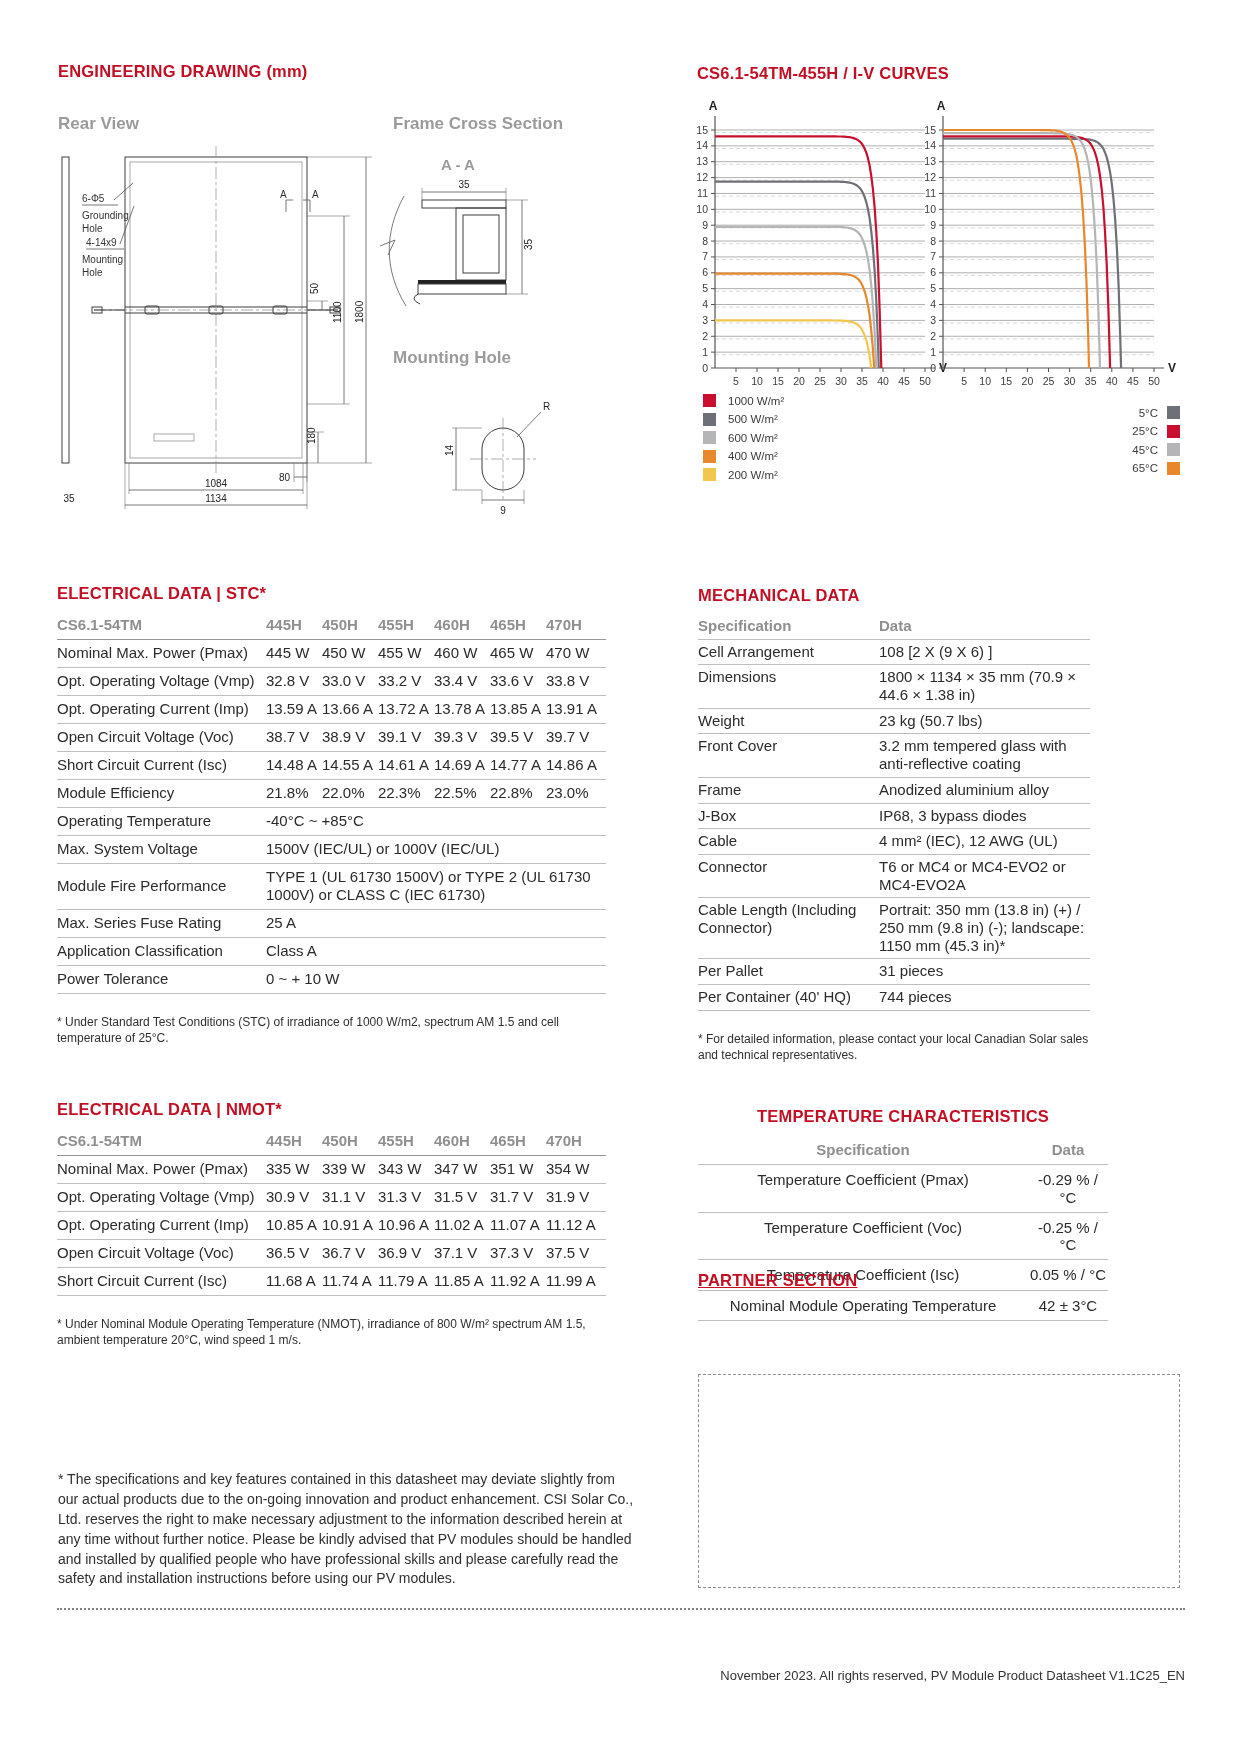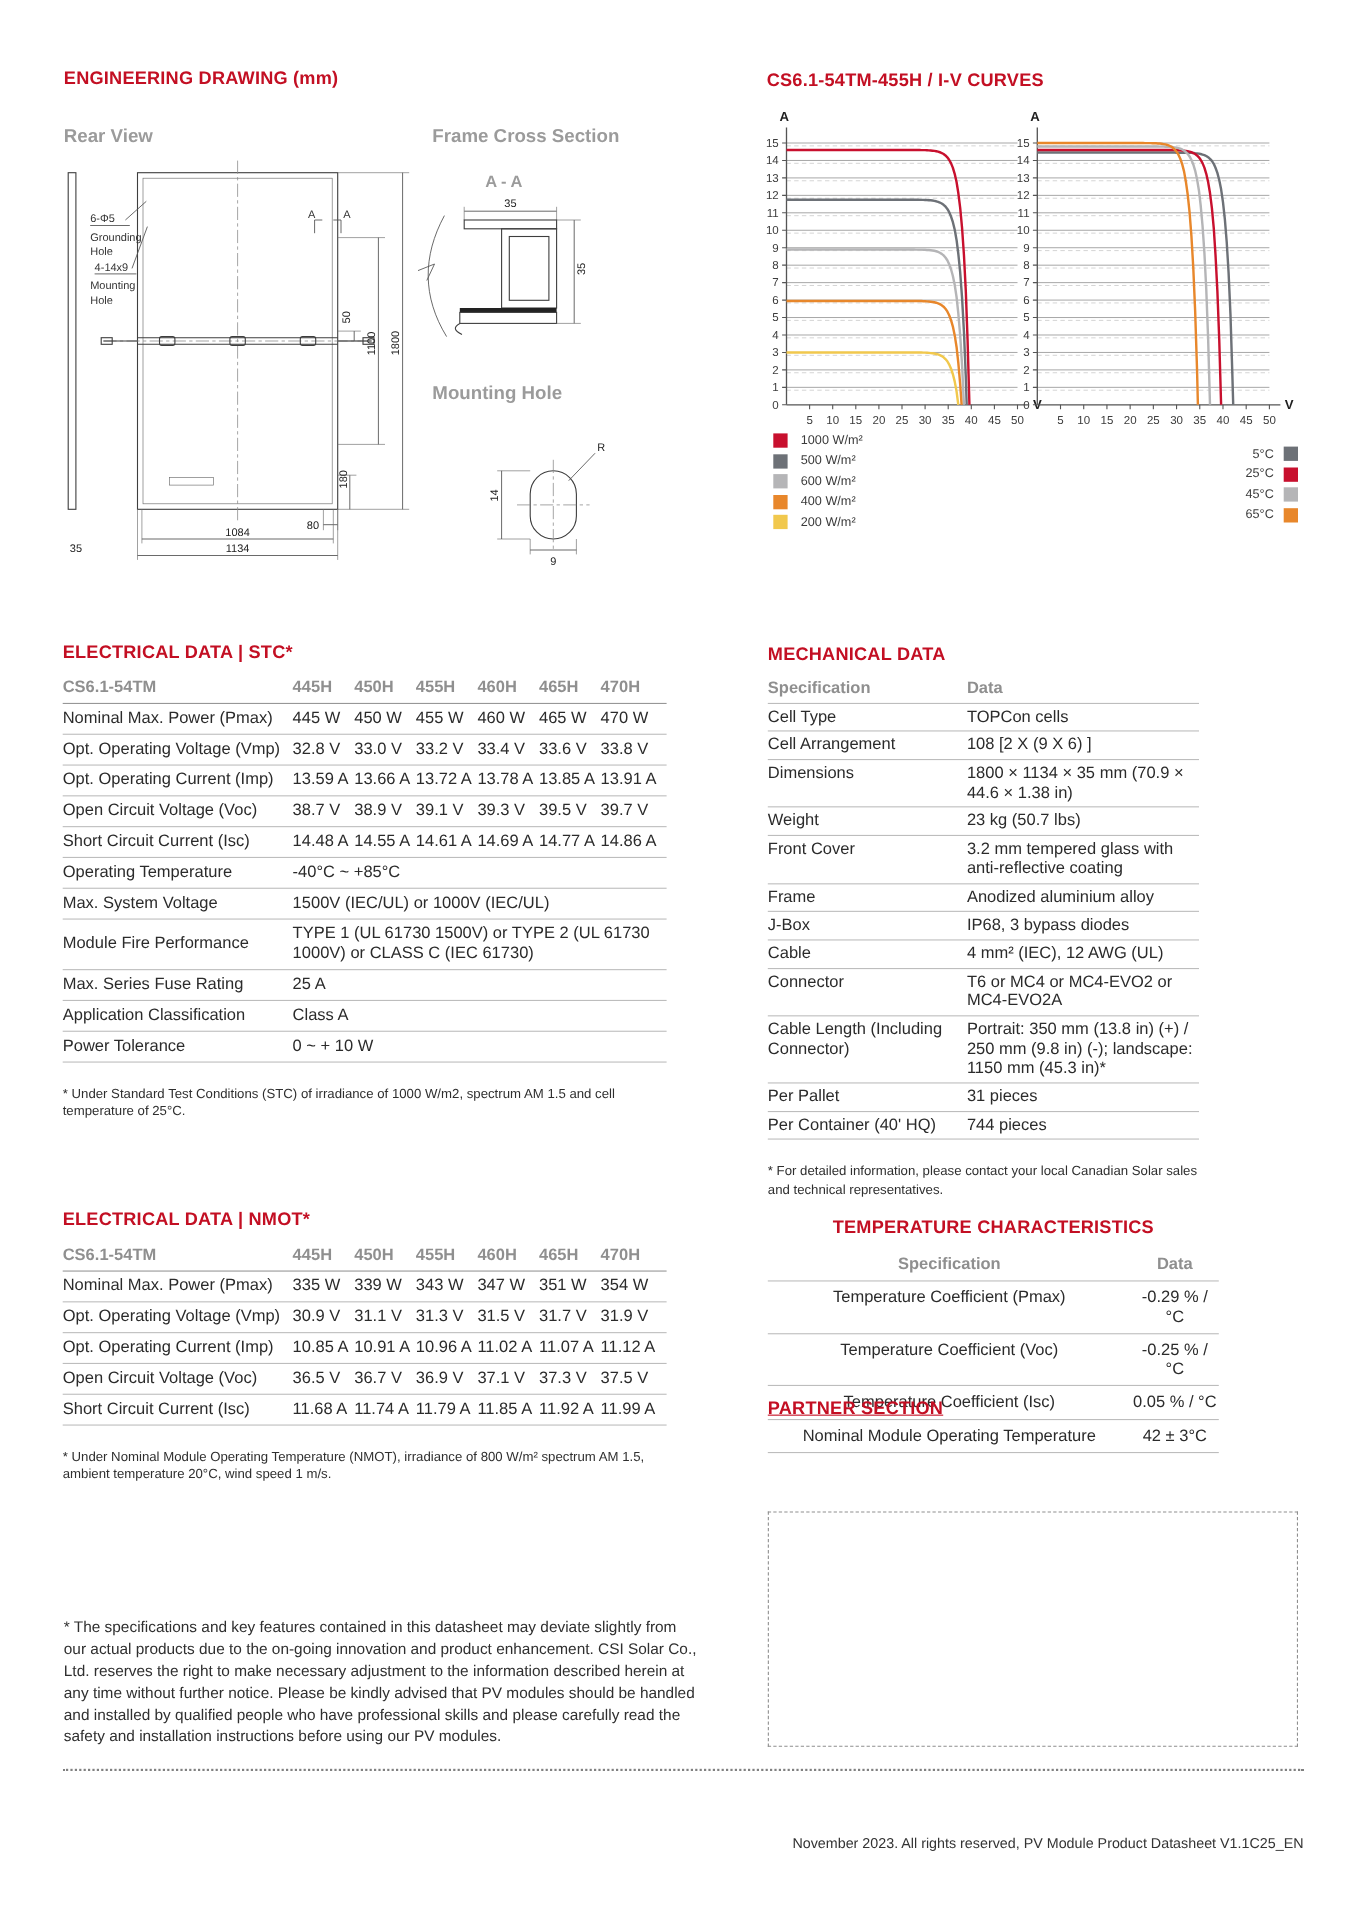--- a/index.html
+++ b/index.html
@@ -442,20 +442,29 @@
     <div class="t-row">
       <span class="lbl">Short Circuit Current (Isc)</span>
       <span class="v">14.48 A</span>
       <span class="v">14.55 A</span>
       <span class="v">14.61 A</span>
       <span class="v">14.69 A</span>
       <span class="v">14.77 A</span>
       <span class="v">14.86 A</span>
     </div>
     <div class="t-row">
+      <span class="lbl">Module Efficiency</span>
+      <span class="v">21.8%</span>
+      <span class="v">22.0%</span>
+      <span class="v">22.3%</span>
+      <span class="v">22.5%</span>
+      <span class="v">22.8%</span>
+      <span class="v">23.0%</span>
+    </div>
+    <div class="t-row">
       <span class="lbl">Operating Temperature</span>
       <span class="vspan">-40°C ~ +85°C</span>
     </div>
     <div class="t-row">
       <span class="lbl">Max. System Voltage</span>
       <span class="vspan">1500V (IEC/UL) or 1000V (IEC/UL)</span>
     </div>
     <div class="t-row">
       <span class="lbl">Module Fire Performance</span>
       <span class="vspan">TYPE 1 (UL 61730 1500V) or TYPE 2 (UL 61730 1000V) or CLASS C (IEC 61730)</span>
@@ -475,24 +484,20 @@
   </div>
   <p class="footnote">* Under Standard Test Conditions (STC) of irradiance of 1000 W/m2, spectrum AM 1.5 and cell temperature of 25°C.</p>
 </section>
 
 <section class="abs" style="left:698px;top:586px;width:392px;">
   <h2 class="red-h" style="margin-bottom:9px;">MECHANICAL DATA</h2>
   <div>
     <div class="m-row t-head">
       <span class="m-lbl">Specification</span>
       <span class="m-val">Data</span>
-    </div>
-    <div class="m-row">
-      <span class="m-lbl">Cell Type</span>
-      <span class="m-val">TOPCon cells</span>
     </div>
     <div class="m-row">
       <span class="m-lbl">Cell Arrangement</span>
       <span class="m-val">108 [2 X (9 X 6) ]</span>
     </div>
     <div class="m-row">
       <span class="m-lbl">Dimensions</span>
       <span class="m-val">1800 × 1134 × 35 mm (70.9 × 44.6 × 1.38 in)</span>
     </div>
     <div class="m-row">

